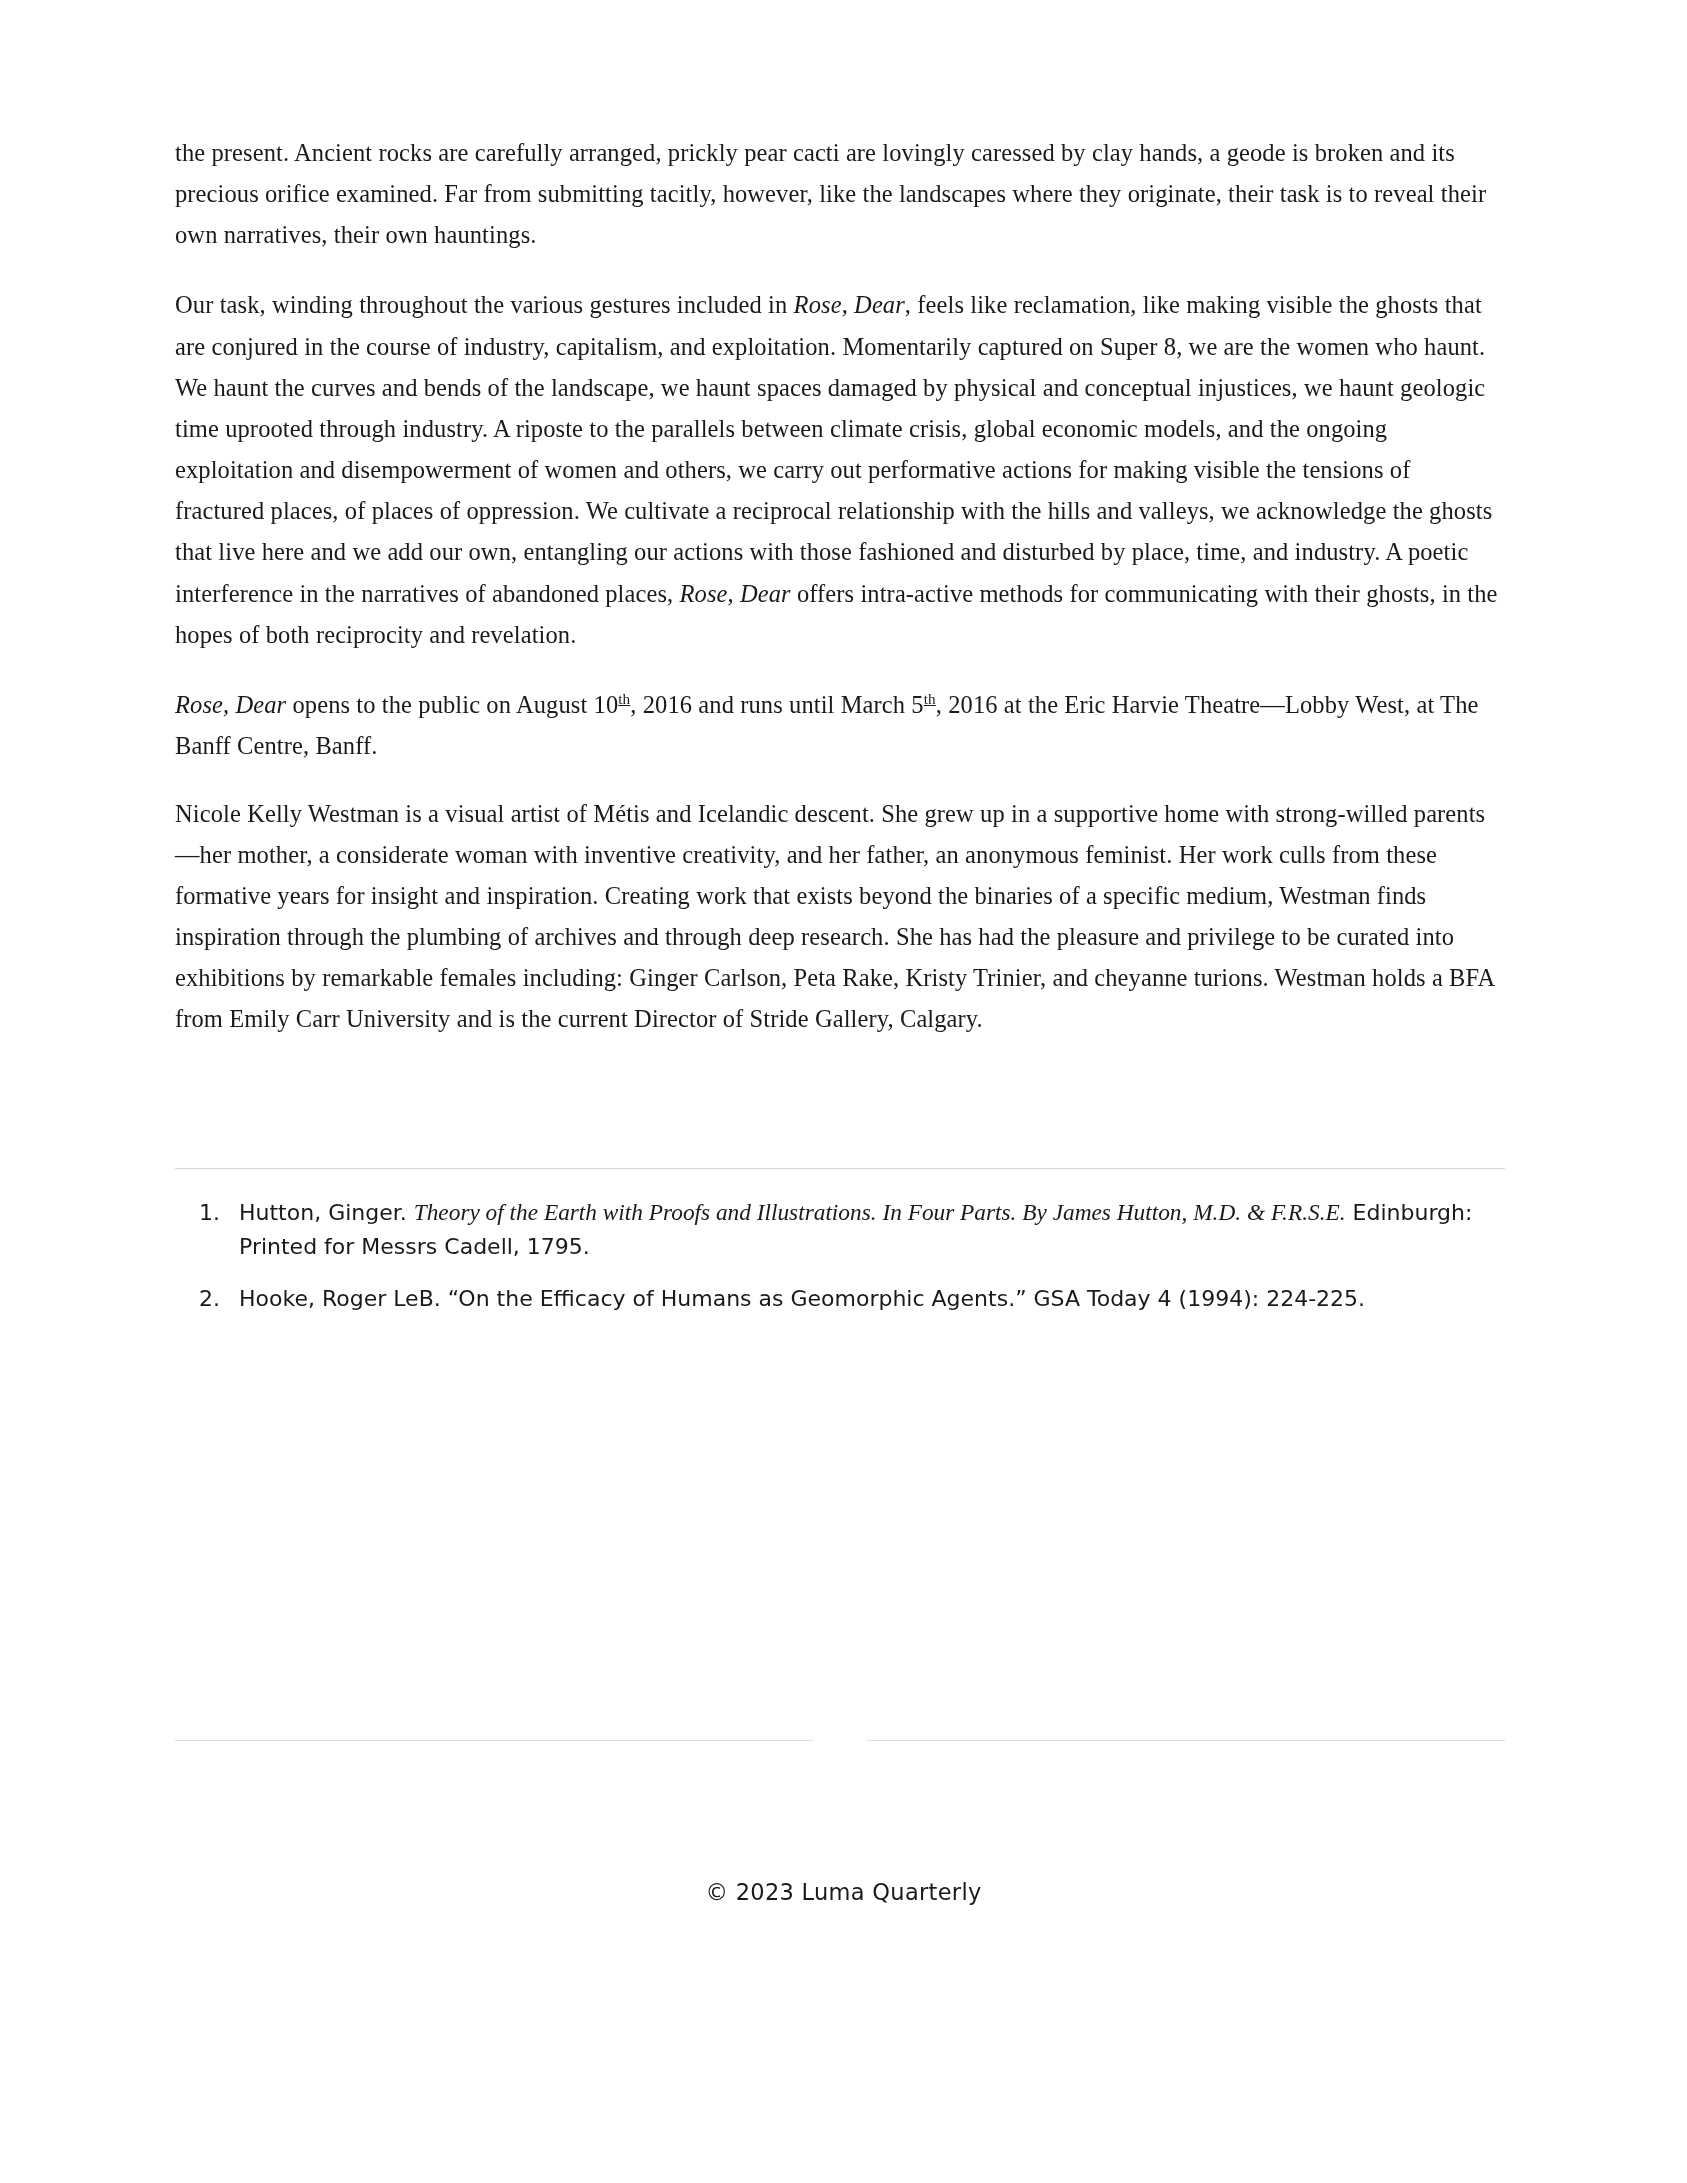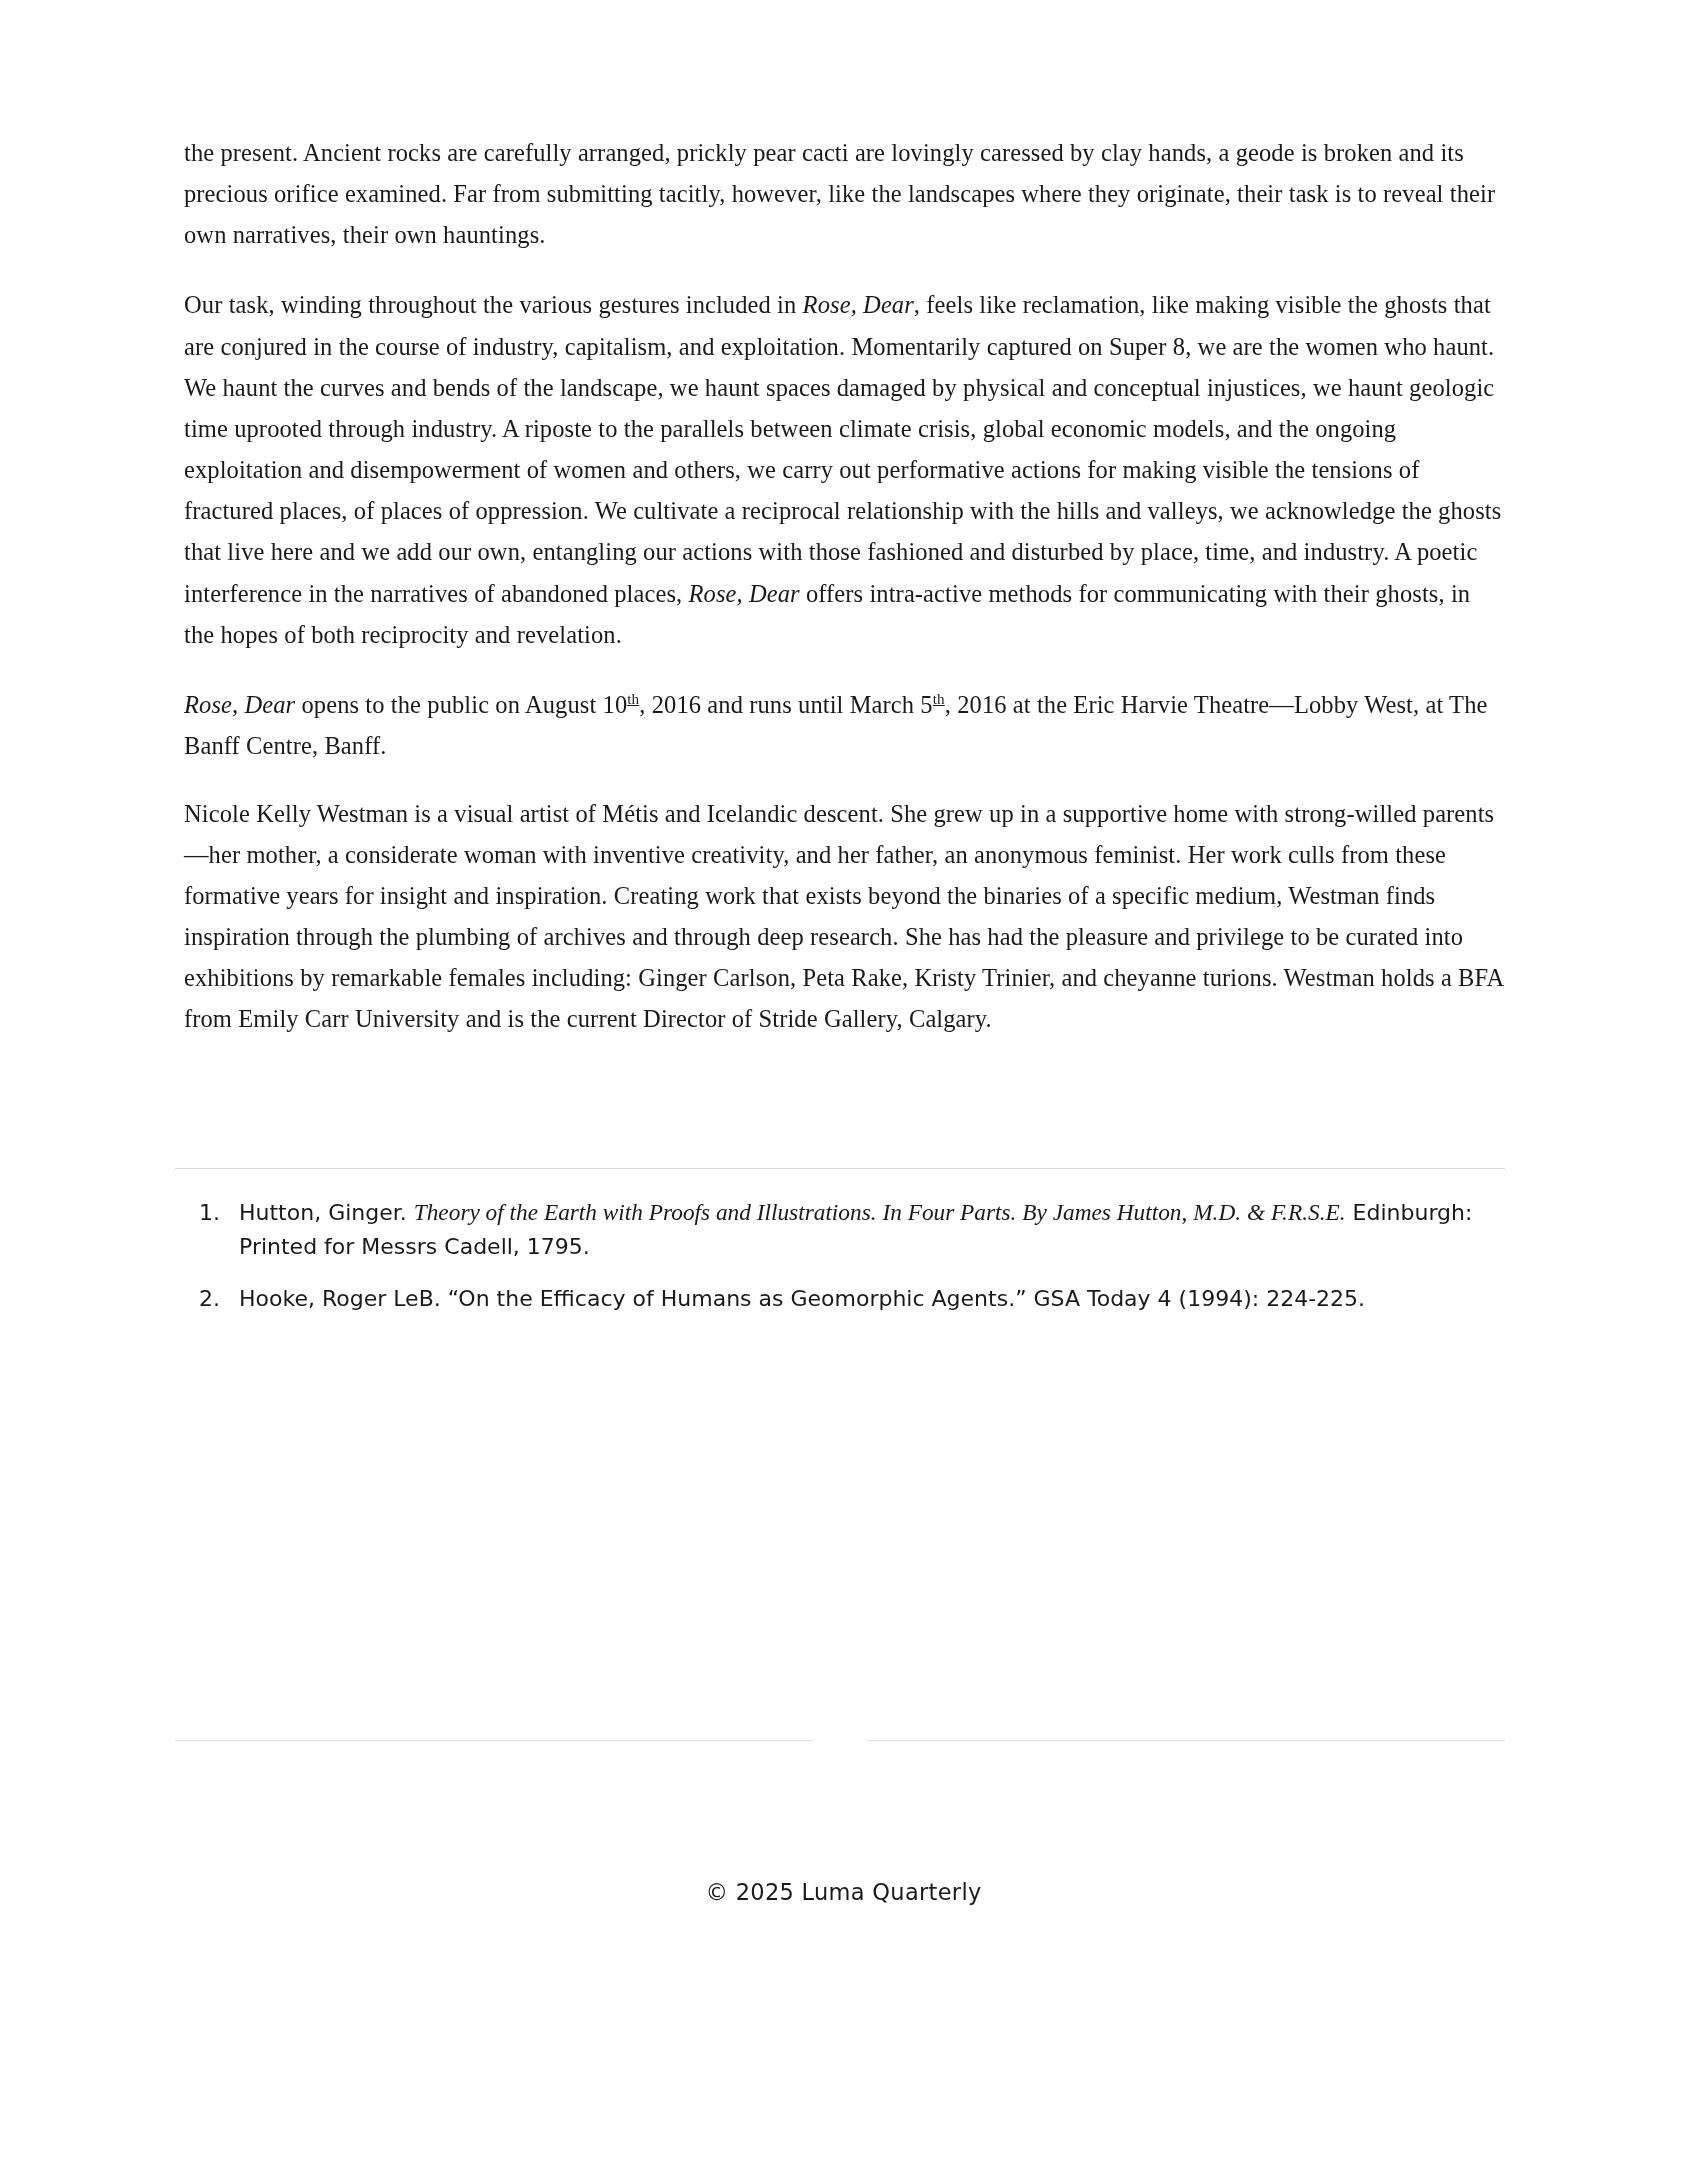--- a/index.html
+++ b/index.html
@@ -20,21 +20,21 @@
     height: 2183px;
     box-sizing: border-box;
     padding: 132px 175px 0 175px;
   }
   .article {
     width: 1330px;
   }
   p.body-par {
     font-size: 24.5px;
     line-height: 1.68;
-    margin: 0 0 29px 9px;
+    margin: 0 0 29px 0;
     text-align: left;
     letter-spacing: 0.1px;
   }
   p.body-par.tight {
     margin-bottom: 26.5px;
   }
   em { font-style: italic; font-family: Liberation Serif, serif; }
   .bold-name { font-weight: 400; }
   sup {
     font-size: 0.62em;
@@ -116,16 +116,16 @@
   <ol class="notes">
     <li><span>Hutton, Ginger. </span><em>Theory of the Earth with Proofs and Illustrations. In Four Parts. By James Hutton, M.D. &amp; F.R.S.E.</em><span> Edinburgh: Printed for Messrs Cadell, 1795.</span></li>
     <li><span>Hooke, Roger LeB. “On the Efficacy of Humans as Geomorphic Agents.” GSA Today 4 (1994): 224-225.</span></li>
   </ol>
 
   <div class="footer-rules">
     <div class="rule"></div>
     <div class="rule"></div>
   </div>
 
-  <div class="copyright">© 2025 Luma Quarterly</div>
+  <div class="copyright">© 2023 Luma Quarterly</div>
 
 </div>
 
 
 </body></html>

